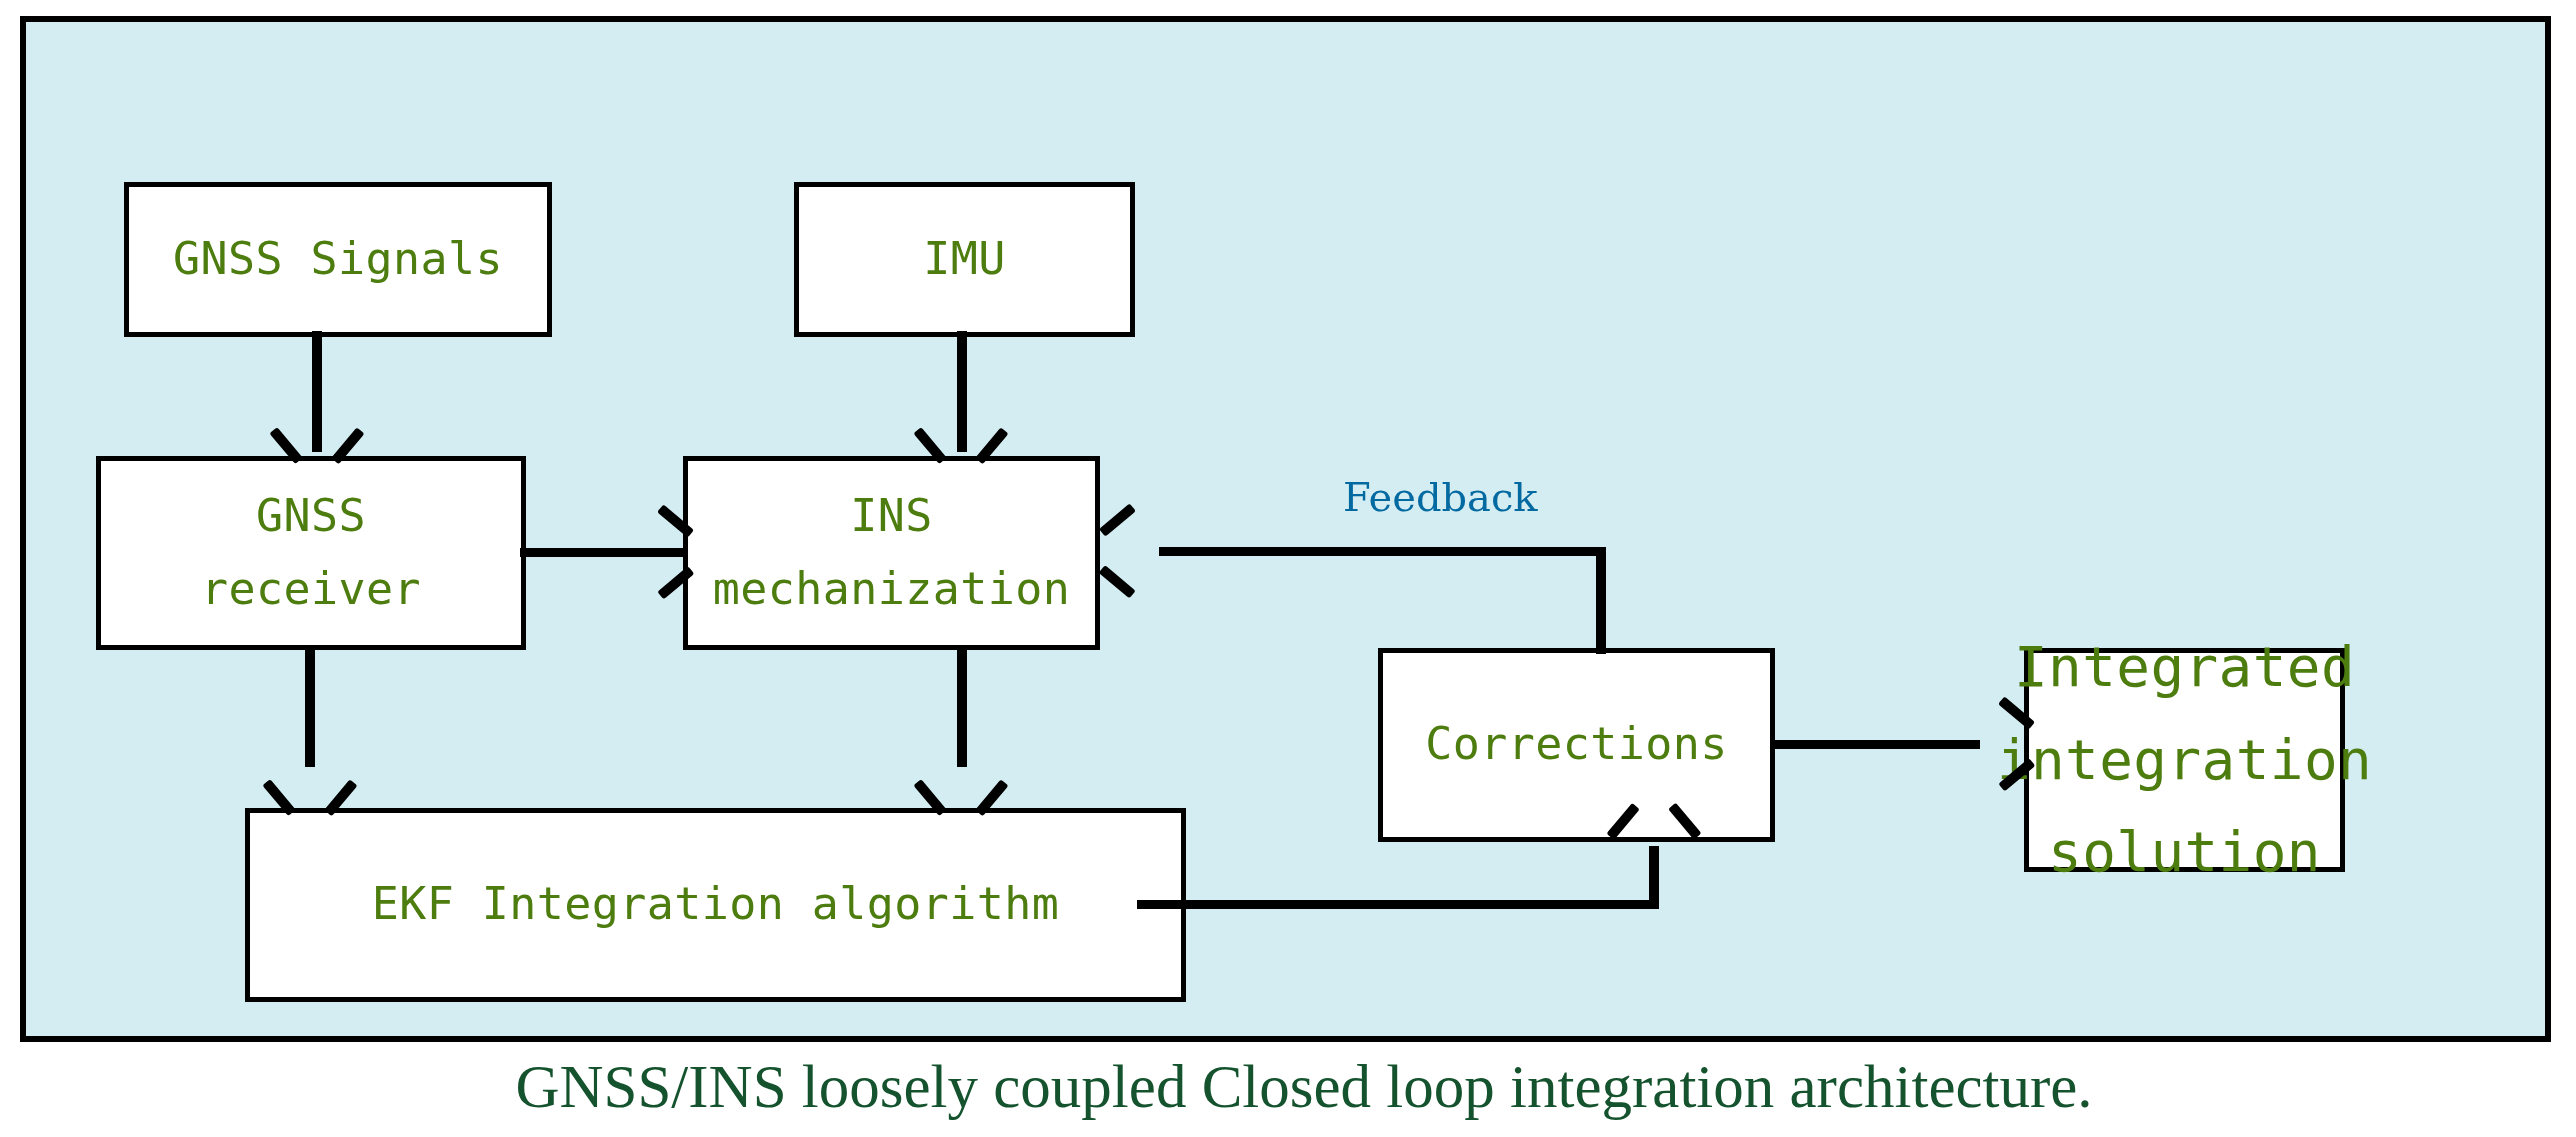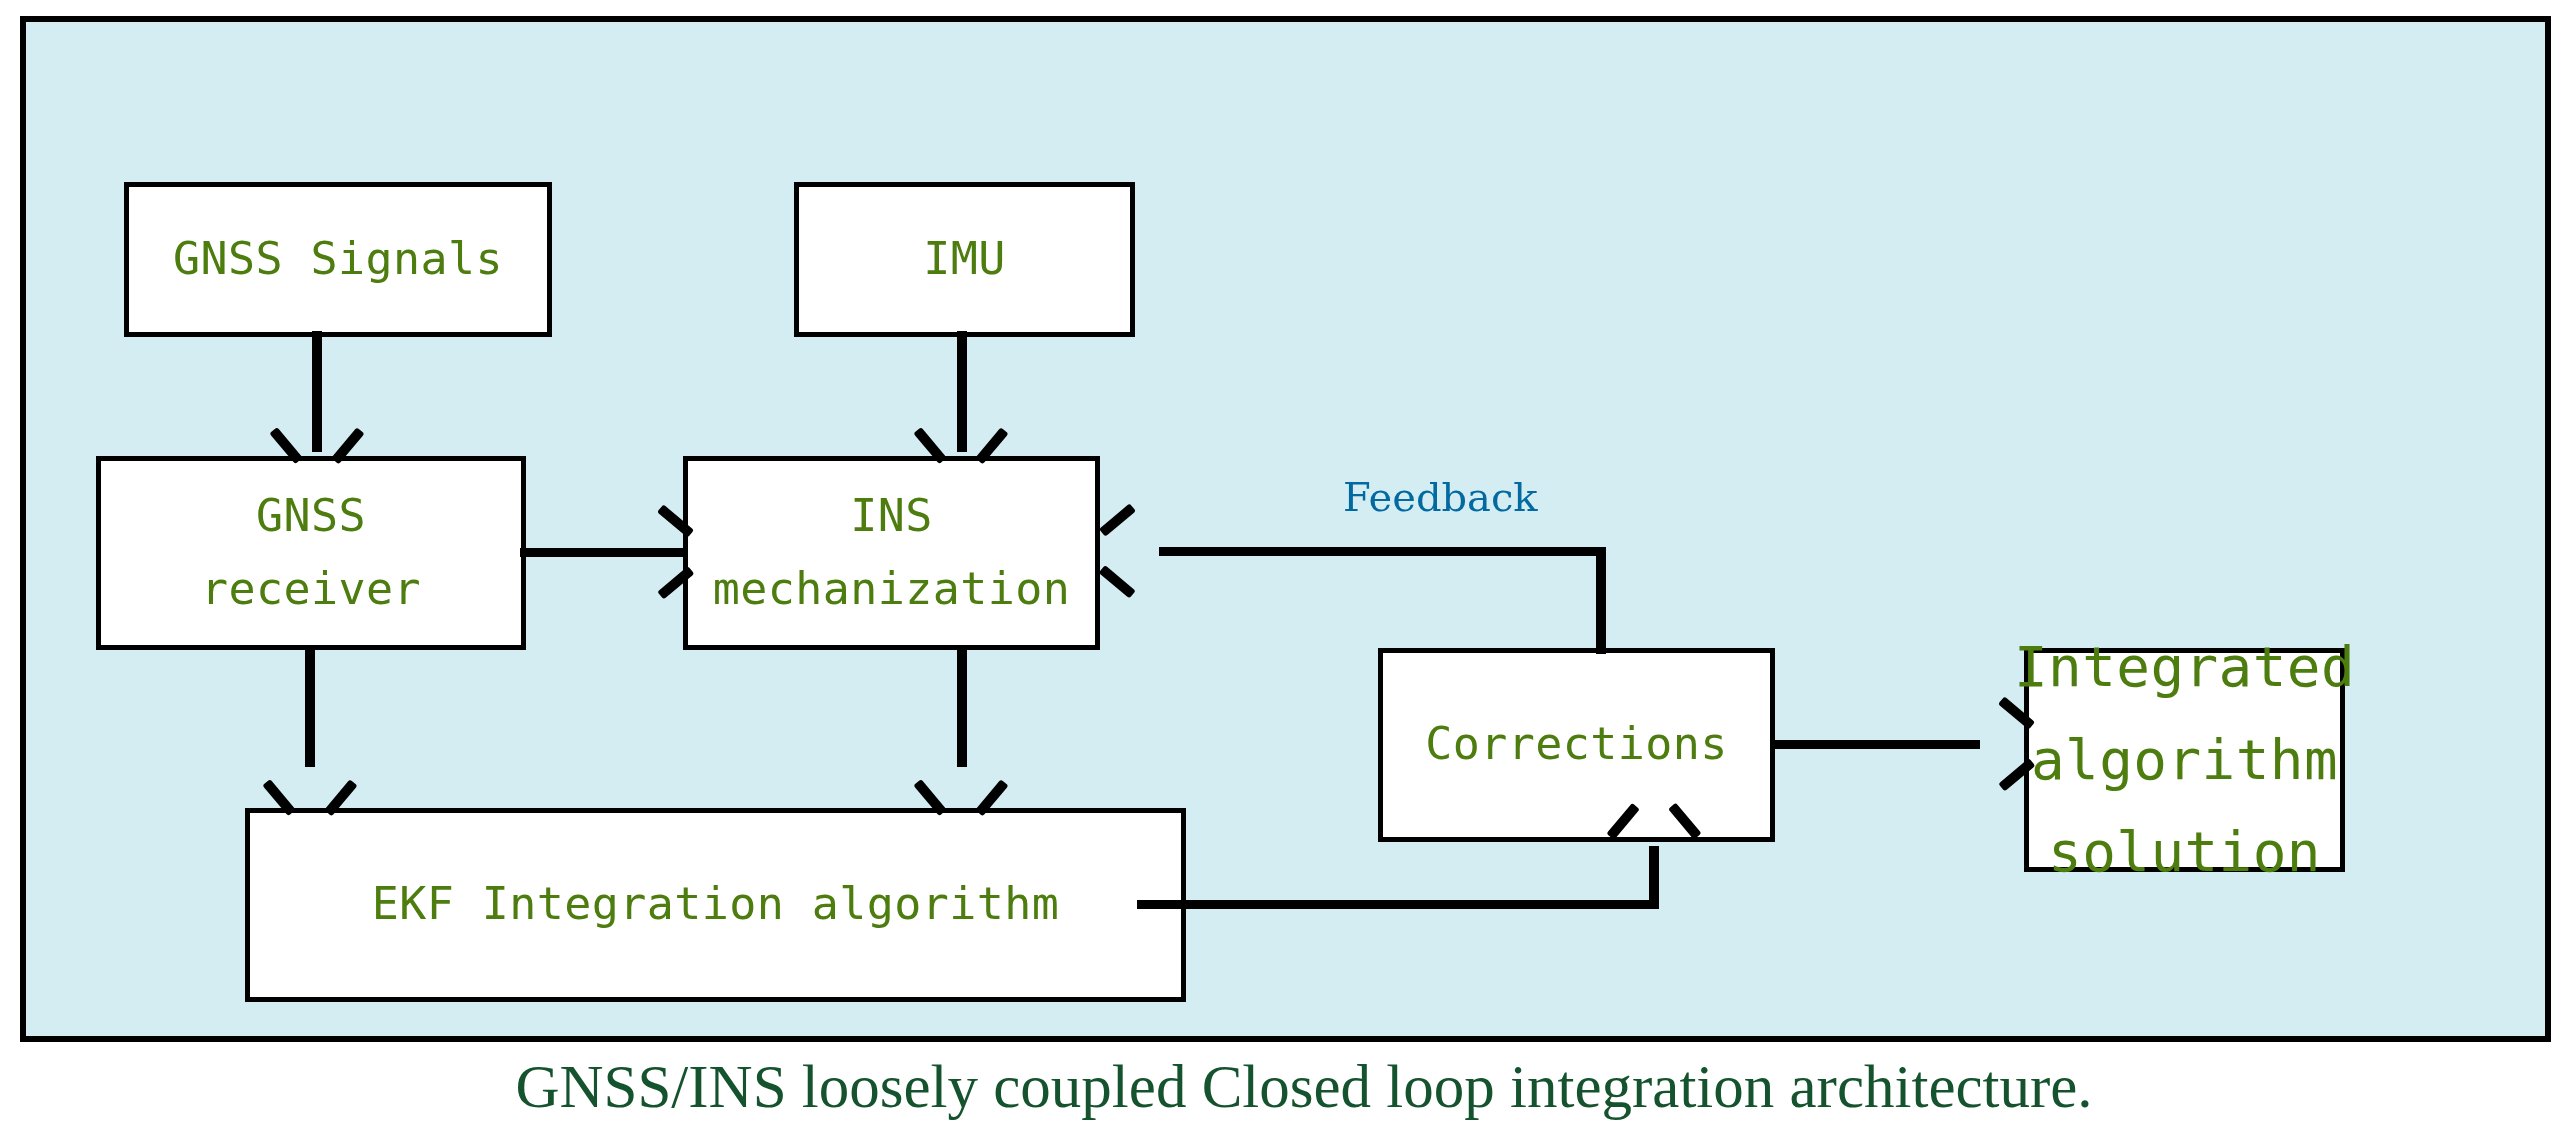--- a/index.html
+++ b/index.html
@@ -157,21 +157,21 @@
     <div class="node" id="node-ekf">
       <span class="line">EKF Integration algorithm</span>
     </div>
 
     <div class="node" id="node-corrections">
       <span class="line">Corrections</span>
     </div>
 
     <div class="node" id="node-integrated">
       <span class="line">Integrated</span>
-      <span class="line">algorithm</span>
+      <span class="line">integration</span>
       <span class="line">solution</span>
     </div>
 
     <div class="vline" style="left:286px; top:309px; height:121px;"></div>
     <div class="arrow arrow-down" style="left:291px; top:434px;"></div>
 
     <div class="vline" style="left:931px; top:309px; height:121px;"></div>
     <div class="arrow arrow-down" style="left:935px; top:434px;"></div>
 
     <div class="hline" style="left:494px; top:526px; width:166px;"></div>

